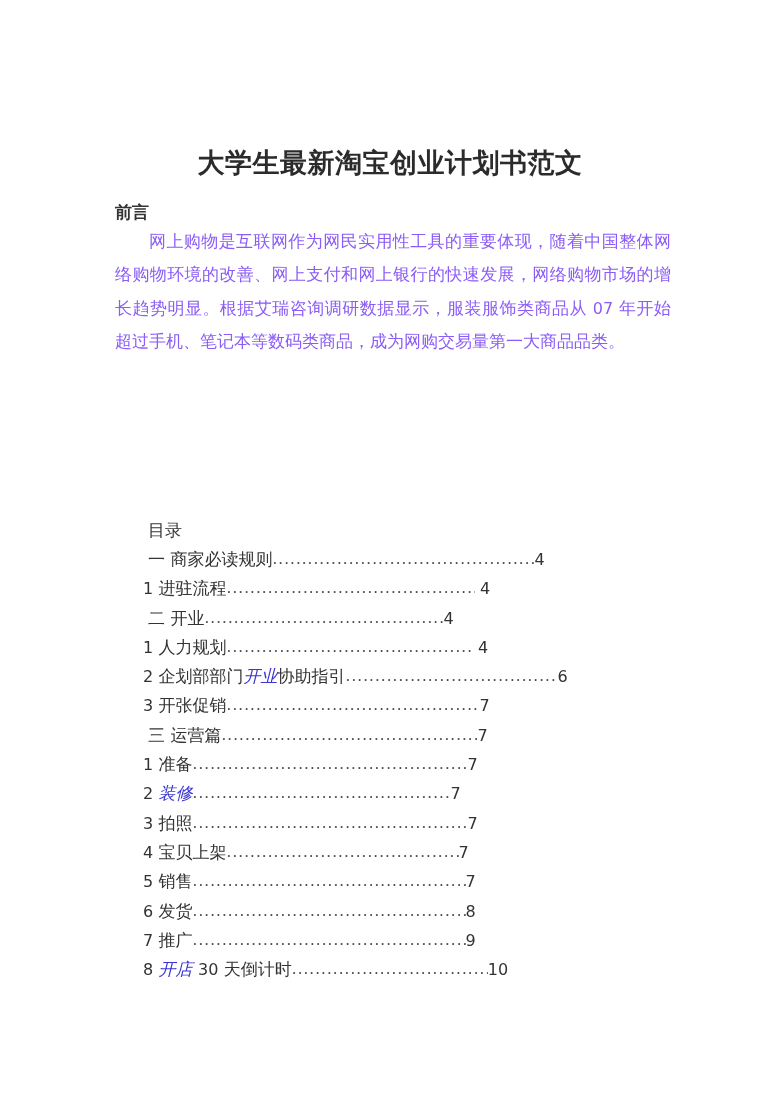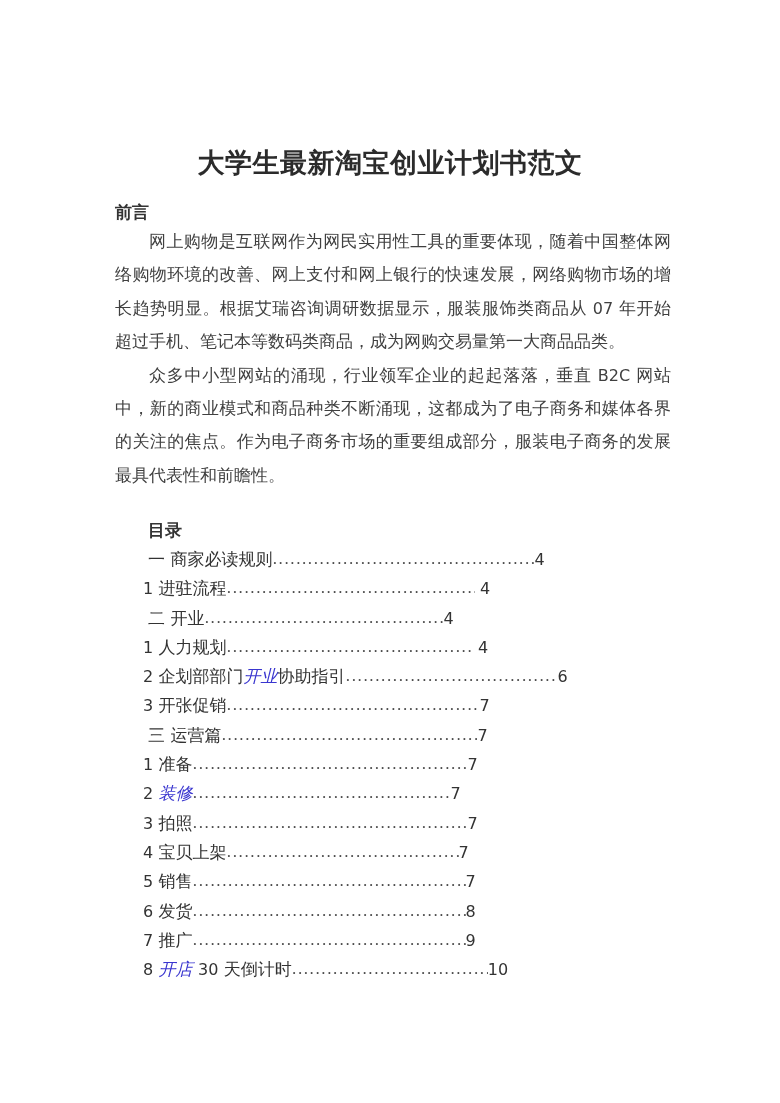--- a/index.html
+++ b/index.html
@@ -52,42 +52,42 @@
   
   .body-block {
     position: absolute;
     left: 115px;
     width: 556px;
   }
   .para {
     font-family: "DejaVu Serif", "Liberation Serif", serif;
     font-size: 17px;
     line-height: 33.4px;
-    color: #404040;
+    color: #8b5cf6;
     text-align: justify;
     text-justify: inter-ideograph;
     text-indent: 2em;
     margin: 0;
     word-break: break-all;
   }
   .latin {
     font-family: "DejaVu Sans", "Liberation Sans", sans-serif;
     font-size: 16px;
   }
 
   
   .toc-wrap {
     position: absolute;
     left: 115px;
     top: 516px;
     width: 560px;
   }
   .toc-title {
     font-family: "DejaVu Serif", "Liberation Serif", serif;
-    font-weight: bold;
+    font-weight: normal;
     font-size: 17px;
     color: #333333;
     line-height: 29px;
     padding-left: 33px;
   }
   .toc-item {
     font-family: "DejaVu Serif", "Liberation Serif", serif;
     font-size: 17px;
     line-height: 29.3px;
     color: #333333;
@@ -115,21 +115,20 @@
 <body>
 
 <div class="page">
 
   <h1 class="doc-title">大学生最新淘宝创业计划书范文</h1>
 
   <div class="preface-heading">前言</div>
 
   <div class="body-block" style="top:225px;">
     <p class="para">网上购物是互联网作为网民实用性工具的重要体现，随着中国整体网络购物环境的改善、网上支付和网上银行的快速发展，网络购物市场的增长趋势明显。根据艾瑞咨询调研数据显示，服装服饰类商品从 <span class="latin">07</span> 年开始超过手机、笔记本等数码类商品，成为网购交易量第一大商品品类。</p>
-    <p class="para">众多中小型网站的涌现，行业领军企业的起起落落，垂直 <span class="latin">B2C</span> 网站中，新的商业模式和商品种类不断涌现，这都成为了电子商务和媒体各界的关注的焦点。作为电子商务市场的重要组成部分，服装电子商务的发展最具代表性和前瞻性。</p>
   </div>
 
   <div class="toc-wrap">
     <div class="toc-title">目录</div>
     <div id="toc-list">
         <div class="toc-item" style="padding-left: 33px;"><span class="lbl">一  商家必读规则</span><span class="leader" style="width: 262px;">............................................................................................................................................................................................................................</span><span class="pg">4</span></div>
         <div class="toc-item" style="padding-left: 28px;"><span class="lbl"><span class="latin">1</span> 进驻流程</span><span class="leader" style="width: 248px;">............................................................................................................................................................................................................................</span><span> </span><span class="pg">4</span></div>
         <div class="toc-item" style="padding-left: 33px;"><span class="lbl">二  开业</span><span class="leader" style="width: 239px;">............................................................................................................................................................................................................................</span><span class="pg">4</span></div>
         <div class="toc-item" style="padding-left: 28px;"><span class="lbl"><span class="latin">1</span> 人力规划</span><span class="leader" style="width: 246px;">............................................................................................................................................................................................................................</span><span> </span><span class="pg">4</span></div>
         <div class="toc-item" style="padding-left: 28px;"><span class="lbl"><span class="latin">2</span>  企划部部门<span class="blue">开业</span>协助指引</span><span class="leader" style="width: 212px;">............................................................................................................................................................................................................................</span><span class="pg">6</span></div>

